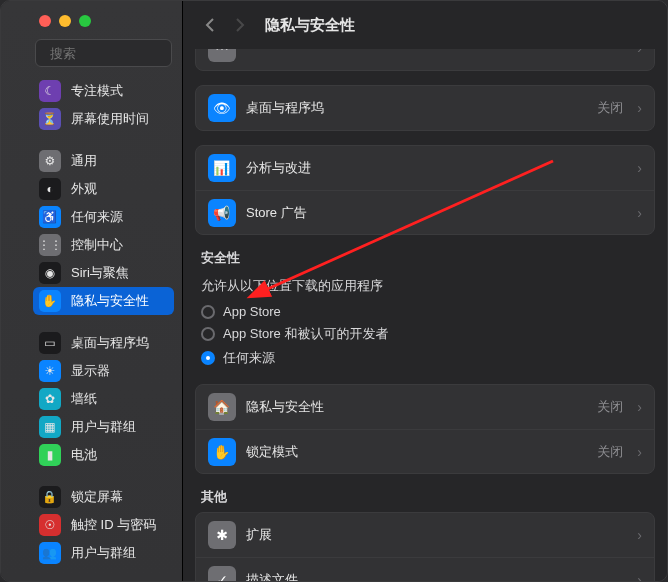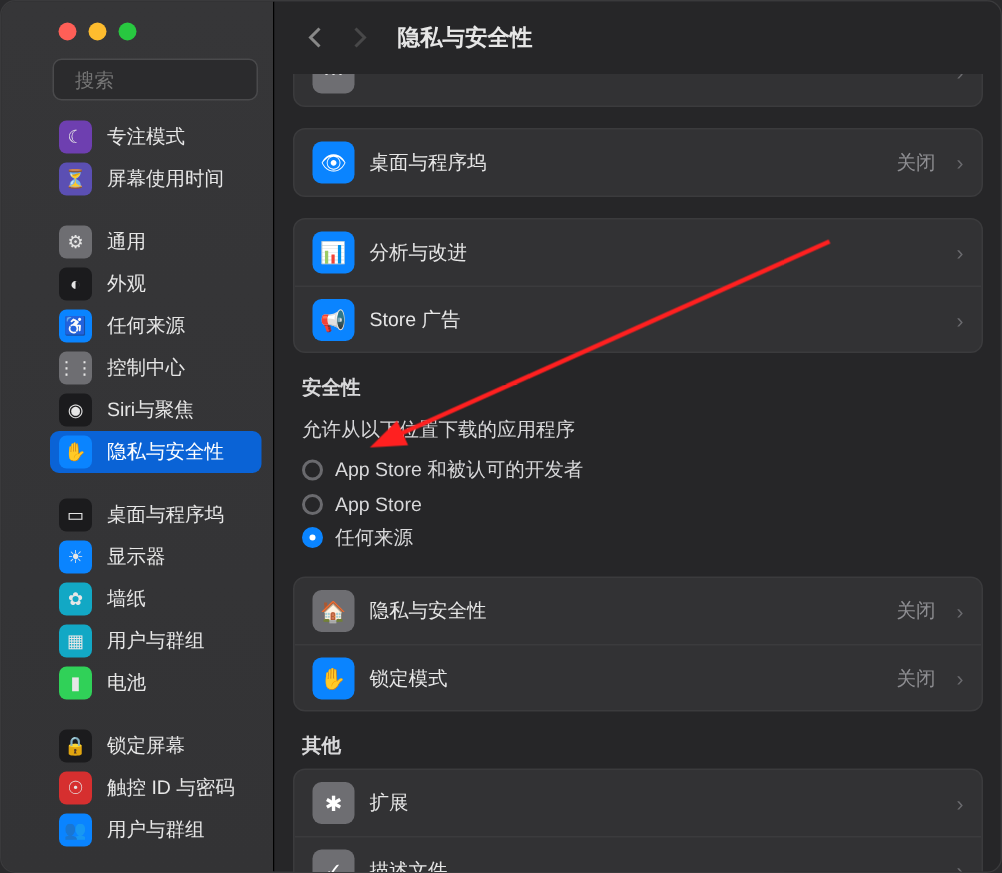--- a/index.html
+++ b/index.html
@@ -176,25 +176,25 @@
             <div class="chev">›</div>
           </div>
         </div>
 
       <div class="section-label">安全性</div>
       <div class="radio-block">
         <div class="radio-desc">允许从以下位置下载的应用程序</div>
         <div id="radio-opts">
             <div class="radio-opt">
               <div class="radio"></div>
-              <span>App Store 和被认可的开发者</span>
+              <span>App Store</span>
             </div>
             <div class="radio-opt">
               <div class="radio"></div>
-              <span>App Store</span>
+              <span>App Store 和被认可的开发者</span>
             </div>
             <div class="radio-opt">
               <div class="radio on"></div>
               <span>任何来源</span>
             </div>
           </div>
       </div>
 
       <div class="group" id="g3">
           <div class="row">

